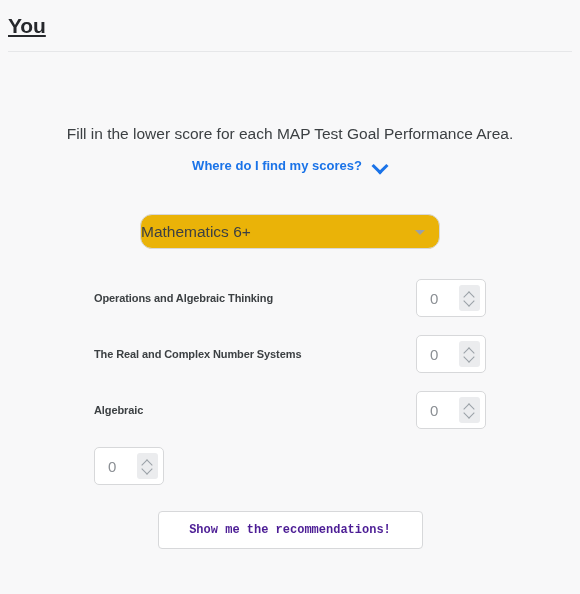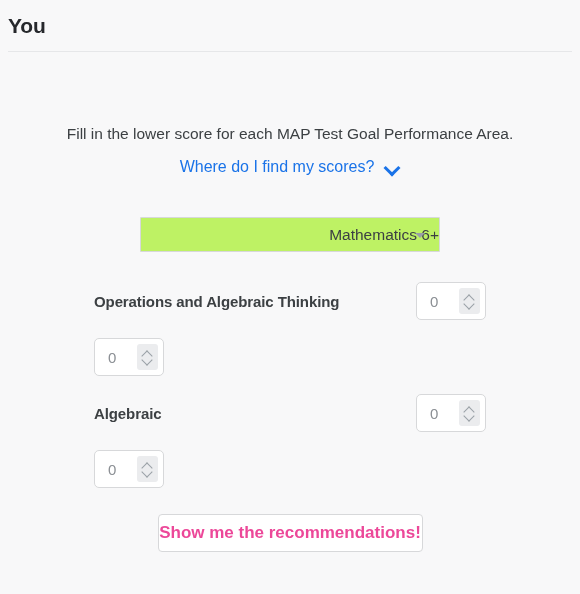--- a/index.html
+++ b/index.html
@@ -22,20 +22,21 @@
     box-sizing: border-box;
     display: flex;
     align-items: center;
     padding-left: 8px;
   }
   .header-title {
     font-size: 21px;
     font-weight: bold;
     color: #26282c;
     letter-spacing: -0.1px;
+    text-decoration: underline;
   }
   .header-divider {
     height: 1px;
     background: #e6e7e9;
     margin: 0 8px;
   }
 
   
   .intro {
     text-align: center;
@@ -47,22 +48,22 @@
     line-height: 1.3;
   }
   .intro-link-row {
     margin-top: 14px;
     display: flex;
     align-items: center;
     justify-content: center;
     gap: 11px;
   }
   .intro-link {
-    font-size: 16px;
-    font-weight: normal;
+    font-size: 13px;
+    font-weight: bold;
     color: #1a73e8;
     text-decoration: none;
     cursor: pointer;
   }
   .chevron-down {
     display: inline-block;
     width: 15px;
     height: 15px;
     position: relative;
     cursor: pointer;
@@ -83,26 +84,26 @@
   .subject-wrap {
     margin-top: 41px;
     display: flex;
     justify-content: center;
   }
   .subject-select {
     position: relative;
     width: 300px;
     height: 35px;
     box-sizing: border-box;
-    background: #bef264;
+    background: #eab308;
     border: 1px solid #d7d8da;
-    border-radius: 1px;
-    display: flex;
-    align-items: center;
-    justify-content: flex-end;
+    border-radius: 12px;
+    display: flex;
+    align-items: center;
+    justify-content: flex-start;
     cursor: pointer;
   }
   .subject-select-label {
     font-size: 15.5px;
     color: #3c4043;
   }
   .caret-down {
     position: absolute;
     right: 14px;
     top: 50%;
@@ -120,21 +121,21 @@
     padding: 0 94px 0 94px;
   }
   .goal-row {
     height: 38px;
     margin-bottom: 18px;
     display: flex;
     align-items: center;
     justify-content: space-between;
   }
   .goal-label {
-    font-size: 15px;
+    font-size: 11px;
     font-weight: bold;
     color: #3c4043;
     letter-spacing: -0.1px;
   }
   .goal-input {
     position: relative;
     width: 70px;
     height: 38px;
     box-sizing: border-box;
     background: #ffffff;
@@ -185,24 +186,24 @@
     display: flex;
     justify-content: center;
   }
   .submit-button {
     width: 265px;
     height: 38px;
     box-sizing: border-box;
     background: #ffffff;
     border: 1px solid #d7d8da;
     border-radius: 4px;
-    font-family: Liberation Sans, sans-serif;
-    font-size: 17px;
-    font-weight: bold;
-    color: #ec4899;
+    font-family: Liberation Mono, monospace;
+    font-size: 12px;
+    font-weight: bold;
+    color: #4c1d95;
     cursor: pointer;
     padding: 0;
   }
 </style>
 </head>
 <body>
 
 <div class="header">
   <span class="header-title">You</span>
 </div>
@@ -227,20 +228,21 @@
 
   <div class="goal-row">
     <span class="goal-label">Operations and Algebraic Thinking</span>
     <div class="goal-input">
       <span class="goal-input-value">0</span>
       <span class="spinner"></span>
     </div>
   </div>
 
   <div class="goal-row">
+    <span class="goal-label">The Real and Complex Number Systems</span>
     <div class="goal-input">
       <span class="goal-input-value">0</span>
       <span class="spinner"></span>
     </div>
   </div>
 
   <div class="goal-row">
     <span class="goal-label">Algebraic</span>
     <div class="goal-input">
       <span class="goal-input-value">0</span>

